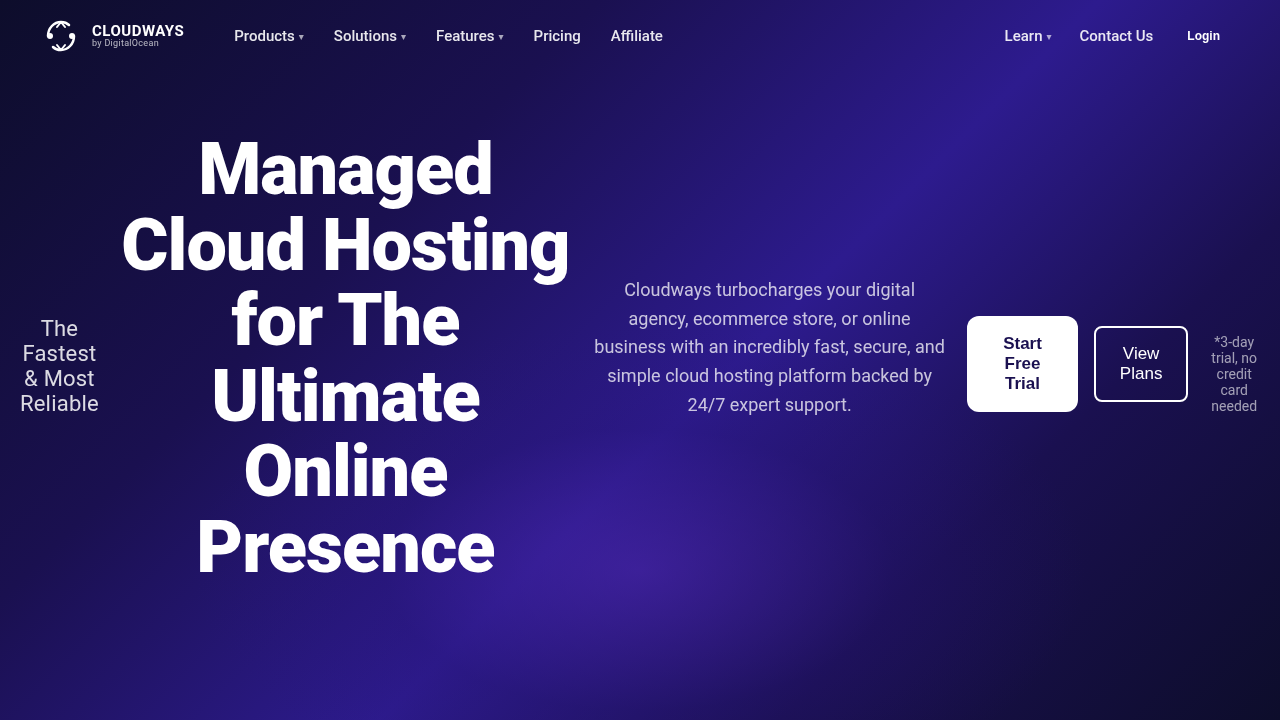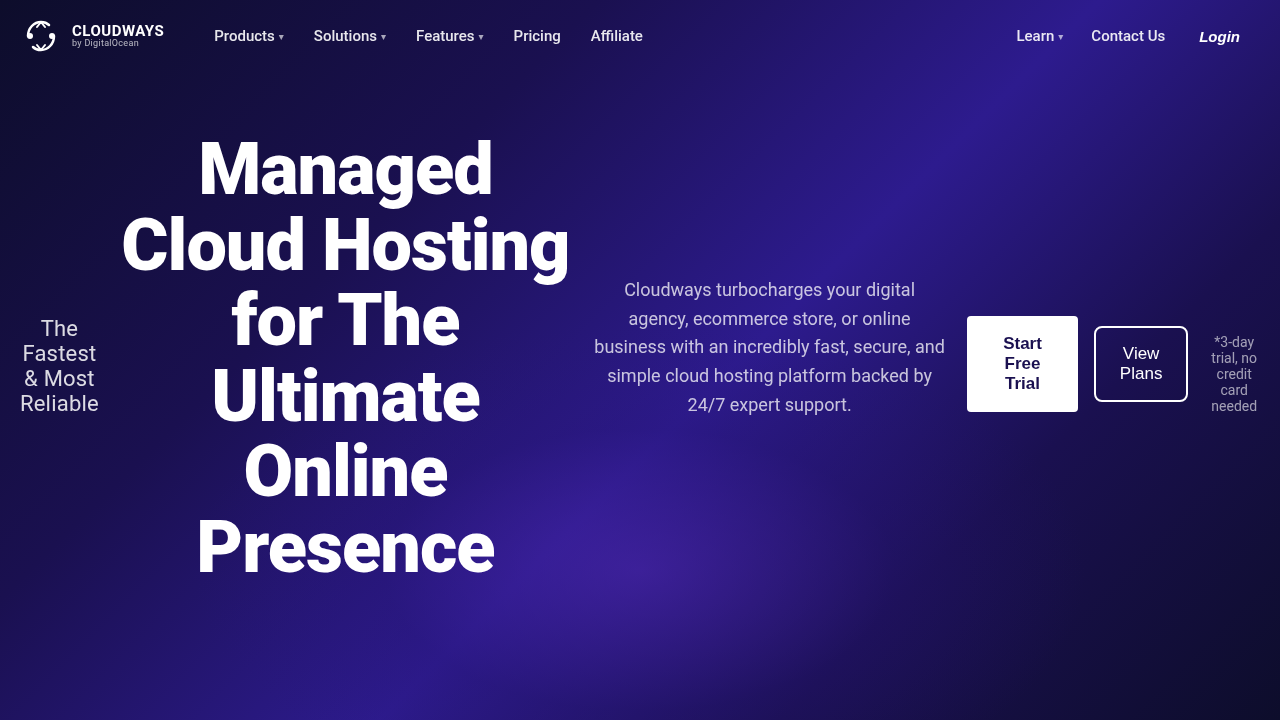--- a/index.html
+++ b/index.html
@@ -36,21 +36,21 @@
       height: 500px;
       background: radial-gradient(ellipse at center, rgba(80, 40, 180, 0.5) 0%, rgba(40, 20, 120, 0.3) 40%, transparent 70%);
       pointer-events: none;
     }
 
     
     nav {
       display: flex;
       align-items: center;
       justify-content: space-between;
-      padding: 0 20px;
+      padding: 0 40px;
       height: 72px;
       position: relative;
       z-index: 10;
     }
 
     .nav-left {
       display: flex;
       align-items: center;
       gap: 36px;
     }
@@ -115,27 +115,26 @@
     }
 
     .nav-right {
       display: flex;
       align-items: center;
     }
 
     .login-btn {
       padding: 10px 20px;
       color: white;
-      font-size: 15px;
+      font-size: 12px;
       font-weight: 600;
       cursor: pointer;
       background: transparent;
       border: none;
       border-radius: 6px;
-      font-style: italic;
     }
 
     .start-free-btn {
       padding: 10px 22px;
       background: white;
       color: #1a1050;
       font-size: 15px;
       font-weight: 700;
       border: none;
       border-radius: 8px;
@@ -189,21 +188,21 @@
       margin-bottom: 20px;
     }
 
     .btn-start-trial {
       padding: 18px 36px;
       background: white;
       color: #1a1050;
       font-size: 17px;
       font-weight: 700;
       border: none;
-      border-radius: 4px;
+      border-radius: 12px;
       cursor: pointer;
     }
 
     .btn-view-plans {
       padding: 16px 24px;
       background: transparent;
       color: white;
       font-size: 17px;
       font-weight: 400;
       border: 2px solid white;

